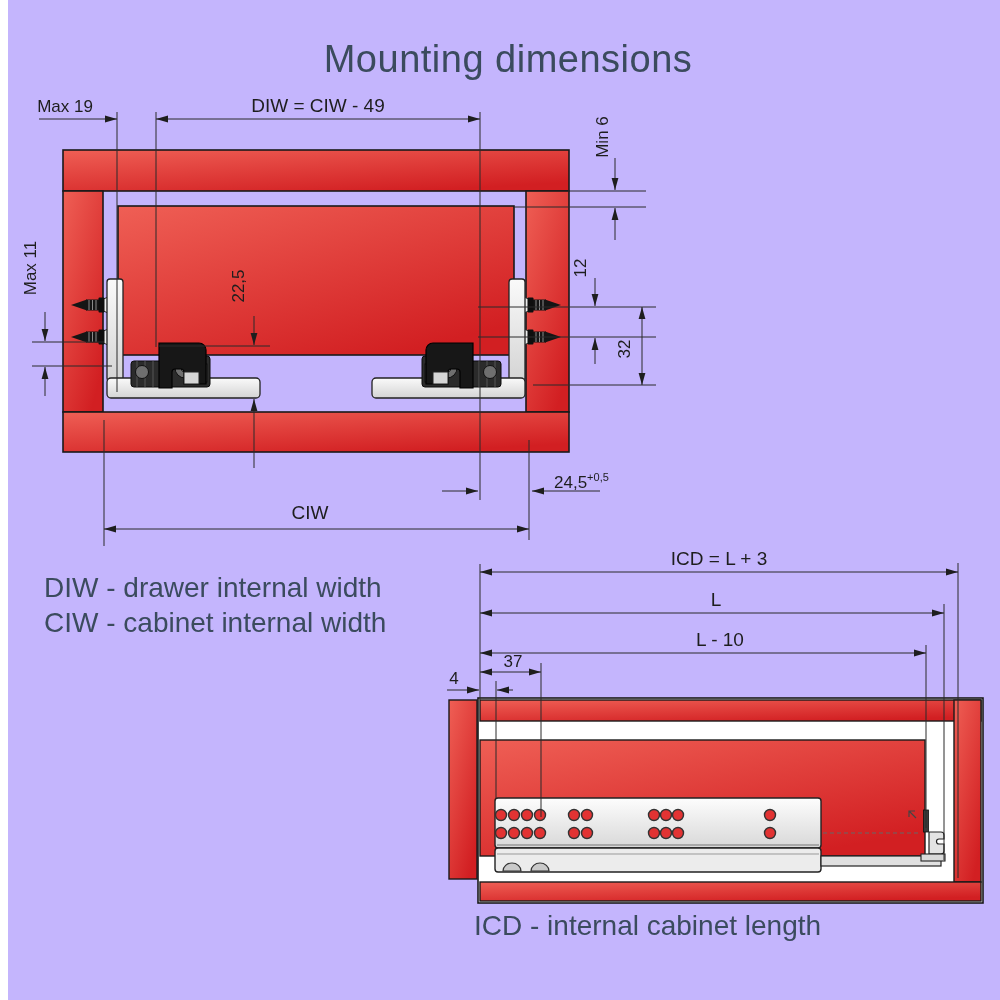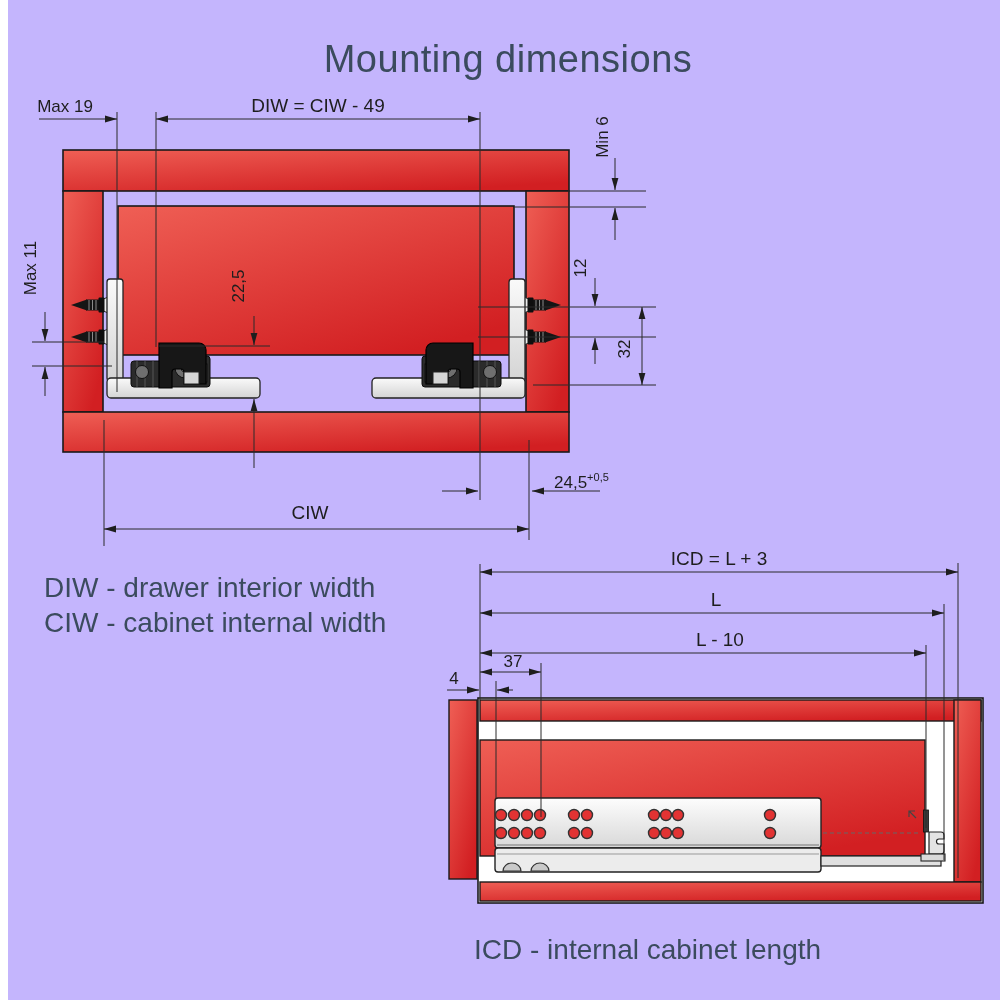--- a/index.html
+++ b/index.html
@@ -2,21 +2,21 @@
 <html><head>
 <meta charset="utf-8">
 <style>
   html,body{margin:0;padding:0;background:#ffffff;}
   .page{position:relative;width:1000px;height:1000px;background:#c4b5fd;overflow:hidden;
         font-family:"Liberation Sans", sans-serif;margin-left:8px;}
   .title{position:absolute;left:0;top:38px;width:100%;text-align:center;
          font-size:38px;font-weight:400;color:#3b4b5e;letter-spacing:.5px;}
   .legend{position:absolute;color:#3b4b5e;font-weight:300;font-size:28px;line-height:35px;}
   .legend-top{left:36px;top:570px;}
-  .legend-bottom{left:466px;top:932px;}
+  .legend-bottom{left:466px;top:908px;}
   svg{position:absolute;overflow:visible;}
   svg text{font-family:"Liberation Sans", sans-serif;fill:#1e1e1e;}
   .dim{stroke:#2a2a2a;stroke-width:1;fill:none;}
   .ref{stroke:#2a2a2a;stroke-width:1;fill:none;}
   .outl{stroke:#1a1a1a;stroke-width:1.6;}
   .dimtxt{font-size:17px;}
   .dimtxt-big{font-size:19px;}
 </style>
 </head>
 <body>
@@ -140,21 +140,21 @@
       <text x="546" y="488" class="dimtxt">
         <tspan>24,5</tspan><tspan dy="-7" font-size="11">+0,5</tspan>
       </text>
 
       <path class="dim" d="M96,529 H521" marker-start="url(#a1s)" marker-end="url(#a1e)"></path>
       <text x="302" y="519" text-anchor="middle" class="dimtxt-big">CIW</text>
     </g>
   </svg>
 
   <div class="legend legend-top">
-    <div>DIW - drawer interior width</div>
+    <div>DIW - drawer internal width</div>
     <div>CIW - cabinet internal width</div>
   </div>
 
   <svg style="left:420px;top:545px;" width="580" height="420" viewBox="420 545 580 420">
     <defs>
       <linearGradient id="gRed2" x1="0" y1="0" x2="0.7" y2="1">
         <stop offset="0" stop-color="#ef5f55"></stop>
           <stop offset="1" stop-color="#d21f22"></stop>
       </linearGradient>
       <linearGradient id="gGray2" x1="0" y1="0" x2="0" y2="1">

